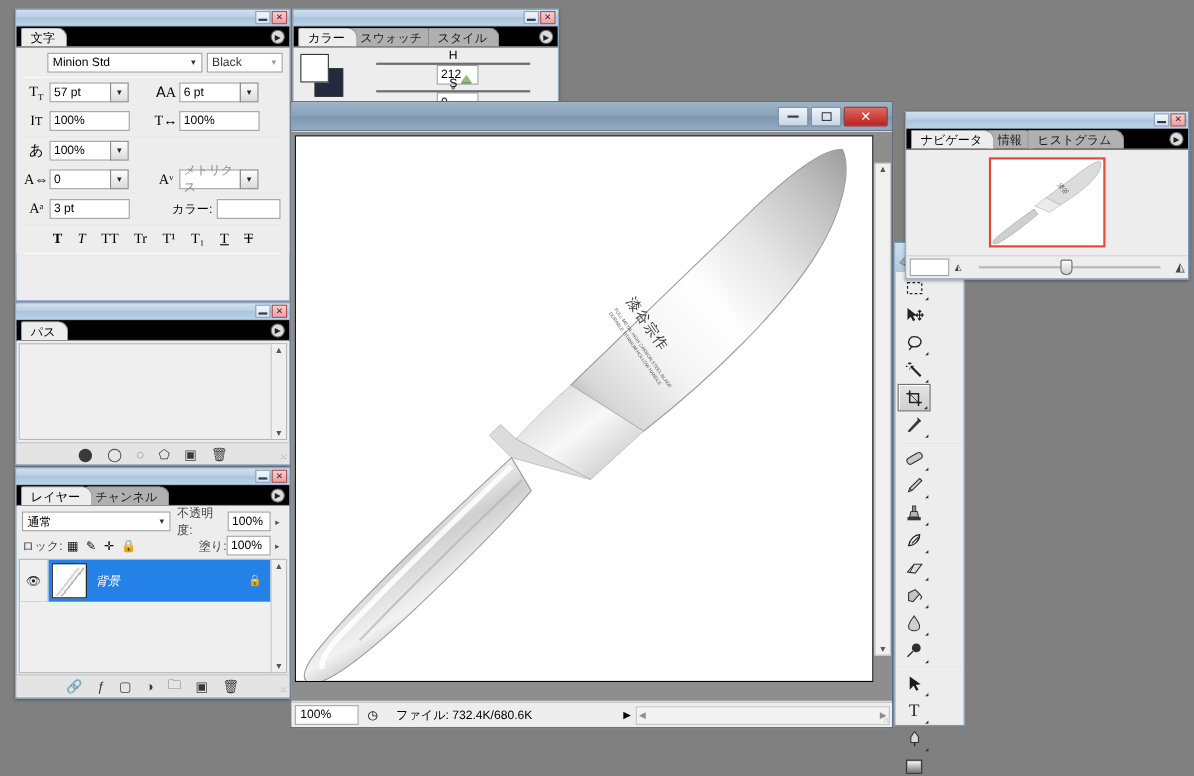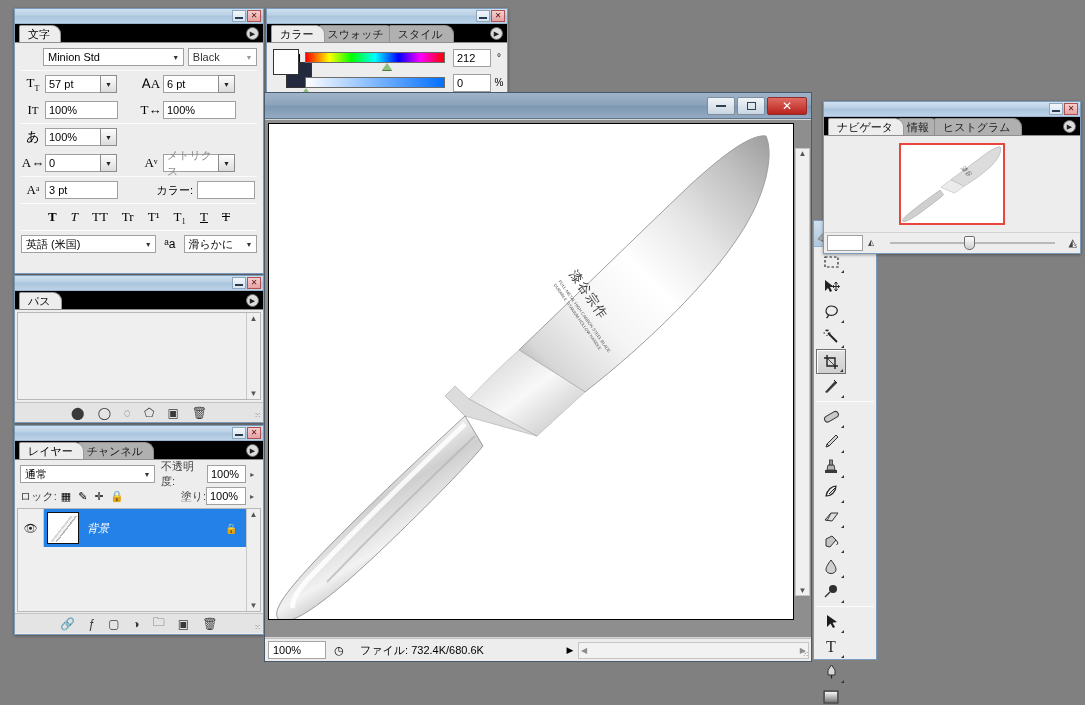--- a/index.html
+++ b/index.html
@@ -123,21 +123,21 @@
              font-family:"Liberation Serif", serif; font-size:13px; }
   .fauxrow span { cursor:pointer; }
 
   .langrow { display:flex; align-items:center; padding: 4px 0 6px 0; gap:4px; }
 
   
   #colorPanel { left: 266px; top: 8px; width: 242px; height: 150px; }
   .swatch-stack { position:relative; width:40px; height:40px; margin-left:6px; margin-top:4px; }
   .sw-fg { position:absolute; left:0; top:0; width:26px; height:26px; background:#fff; border:1px solid #333; }
   .sw-bg { position:absolute; left:13px; top:13px; width:26px; height:26px; background:#242a3d; border:1px solid #333; }
-  .slider-row { display:flex; align-items:center; height:25px; }
+  .slider-row { display:flex; align-items:center; height:25px;flex-direction:column; }
   .slider-row .sl-lbl { width:16px; text-align:center; font-size:11px; }
   .sl-track { width:140px; height:11px; border:1px solid #6c6c6c; position:relative; }
   .sl-thumb {
     position:absolute; top:10px; width:0; height:0;
     border-left:5px solid transparent; border-right:5px solid transparent;
     border-bottom:7px solid #8fbf7f;
     filter: drop-shadow(0 1px 0 #4c7a3d);
   }
   .sl-val { width:38px; margin-left:8px; }
   .sl-unit { width:16px; text-align:center; font-size:10px; }
@@ -368,31 +368,20 @@
         <span>TT</span>
         <span>Tr</span>
         <span>T¹</span>
         <span>T₁</span>
         <span style="text-decoration:underline">T</span>
         <span style="text-decoration:line-through">T</span>
       </div>
 
       <div class="sep"></div>
 
-      <div class="langrow">
-        <div class="drop" style="width:140px">
-          <span class="lbl">英語 (米国)</span>
-          <span class="arr">▼</span>
-        </div>
-        <span class="glyph" style="width:20px;text-align:center;font-size:12px">ᵃa</span>
-        <div class="drop" style="width:76px">
-          <span class="lbl">滑らかに</span>
-          <span class="arr">▼</span>
-        </div>
-      </div>
 
     </div>
   </div>
 
   <div class="panel" id="colorPanel">
     <div class="panel-titlebar">
       <div class="tb-btn">
           <span class="minglyph"></span>
         </div>
       <div class="tb-btn close">✕</div>

